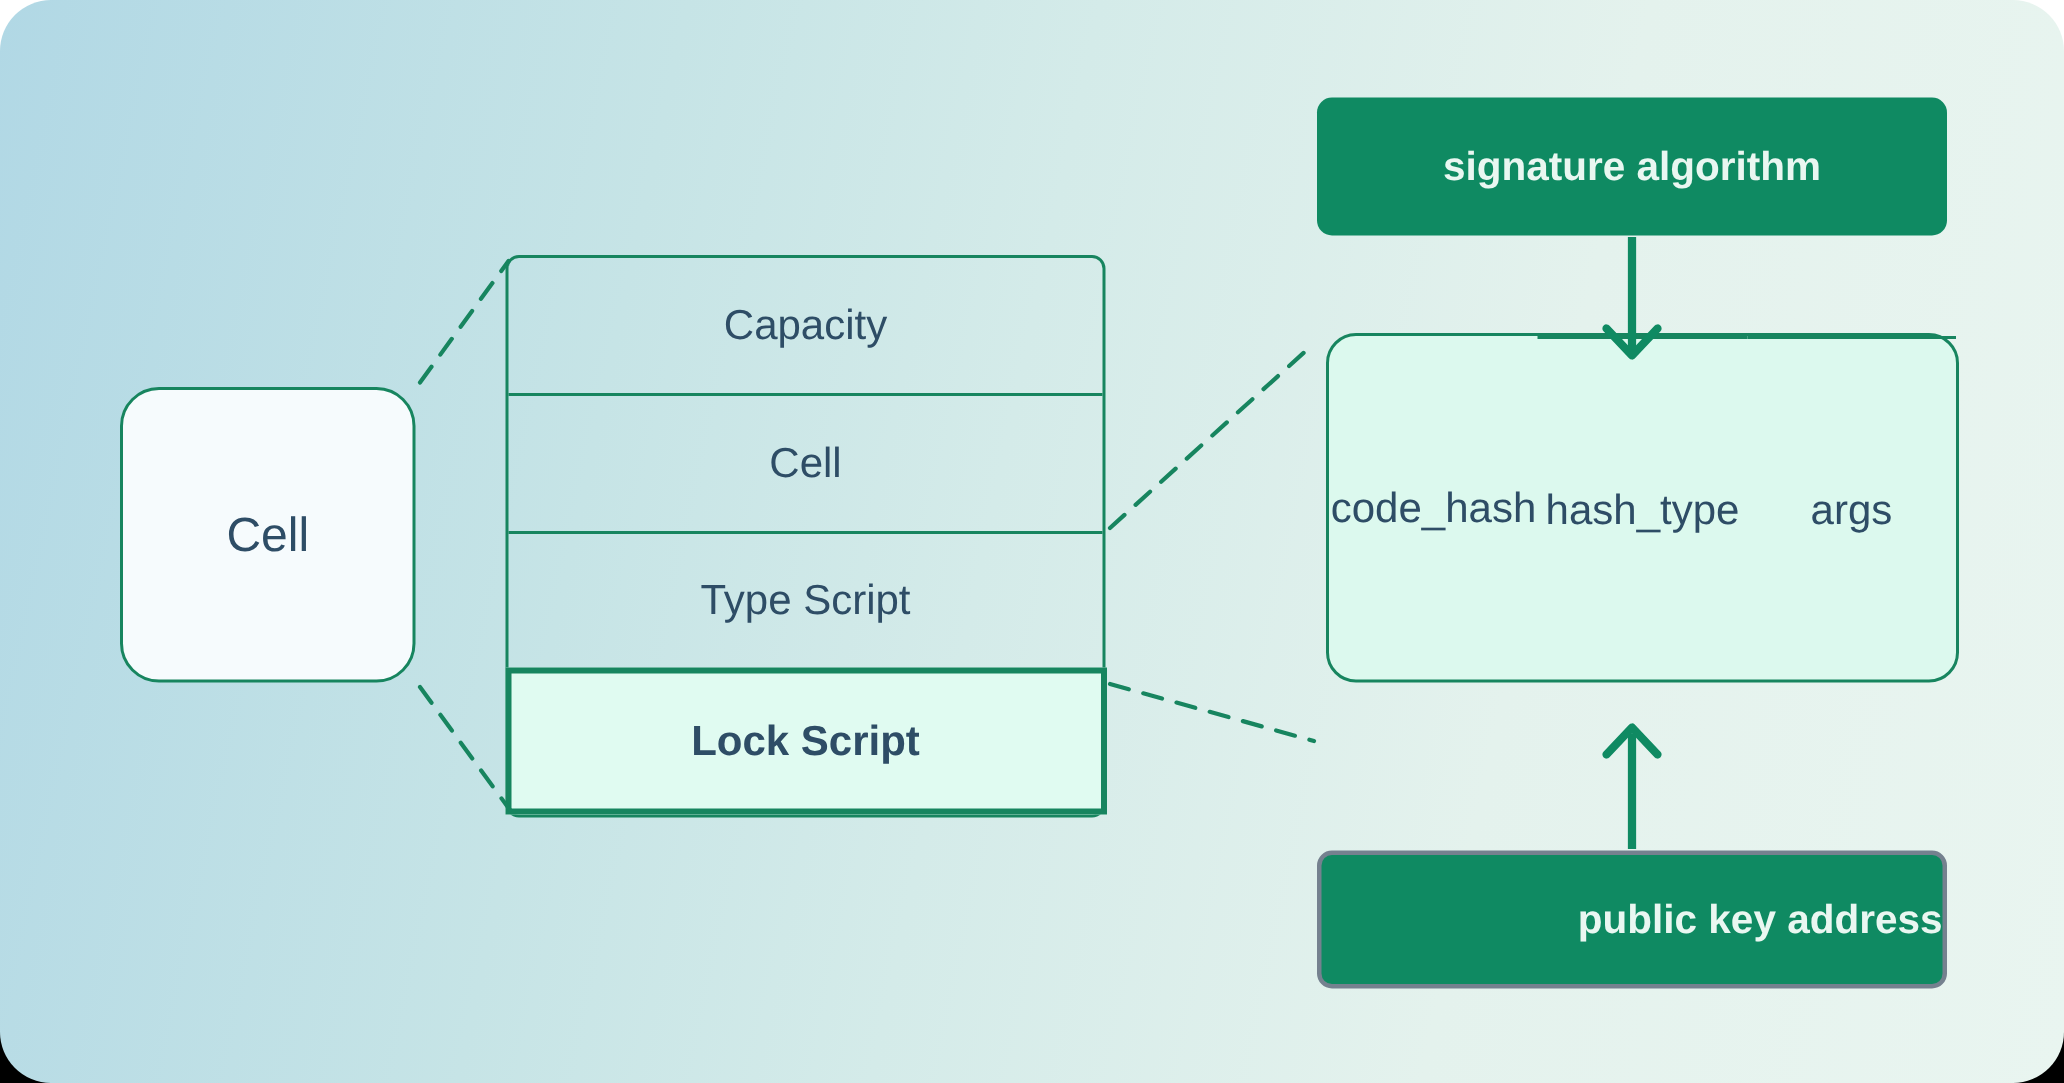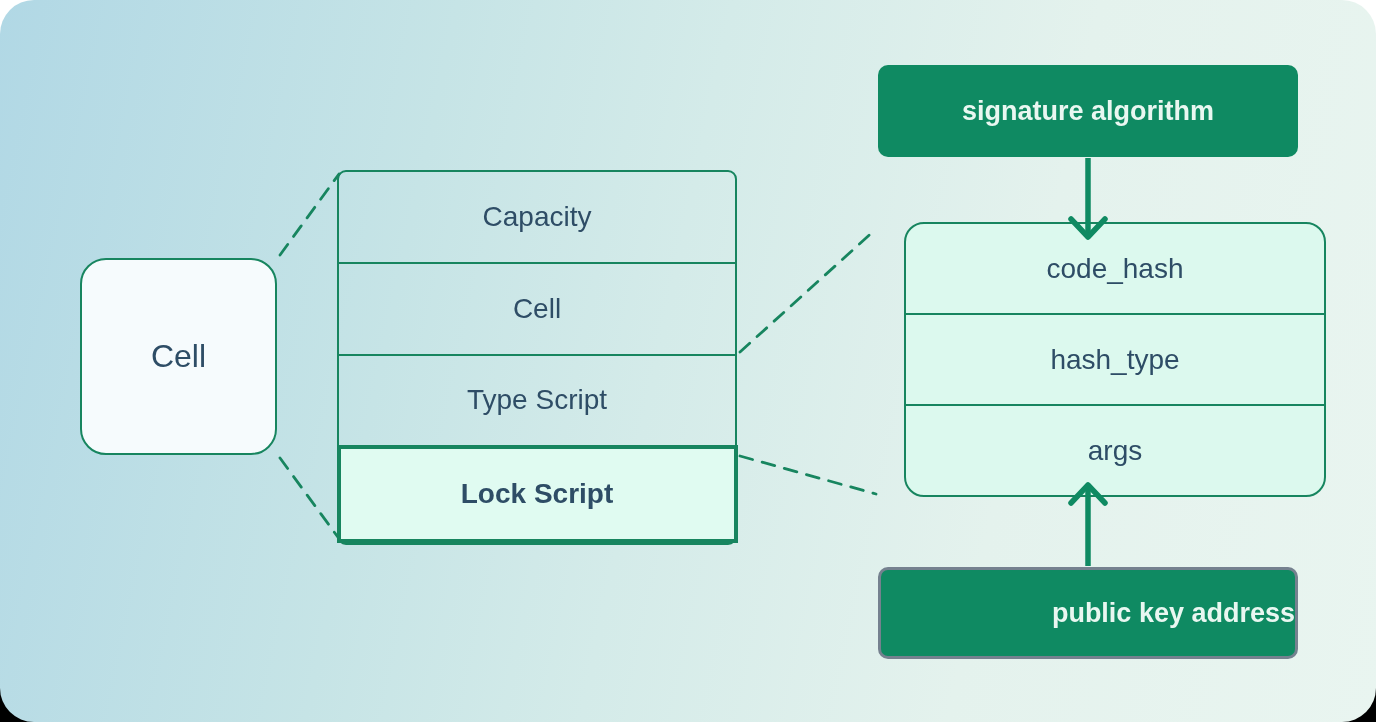--- a/index.html
+++ b/index.html
@@ -66,26 +66,26 @@
   }
   .stack-row:first-child { border-top: none; }
   .stack-row.lock {
     background: var(--lockmint);
     border: 4px solid var(--stroke);
     margin: 0 -2.5px;
     font-weight: bold;
   }
   .stack-row.lock + .stack-row { border-top: none; }
   .script-box {
-    position: absolute; left: 904px; top: 222px;
-    width: 422px; height: 275px;
+    position: absolute; left: 884px; top: 222px;
+    width: 422px; height: 233px;
     background: var(--mint);
     border: 2.5px solid var(--stroke);
     border-radius: 20px;
-    display: flex; flex-direction: column;
+    display: flex; flex-direction: row;
     z-index: 2;
   }
   .script-row {
     flex: 1;
     display: flex; align-items: center; justify-content: center;
     font-size: 28px; color: var(--textdark);
     border-top: 2.5px solid var(--stroke);
   }
   .script-row:first-child { border-top: none; }
   .badge {

